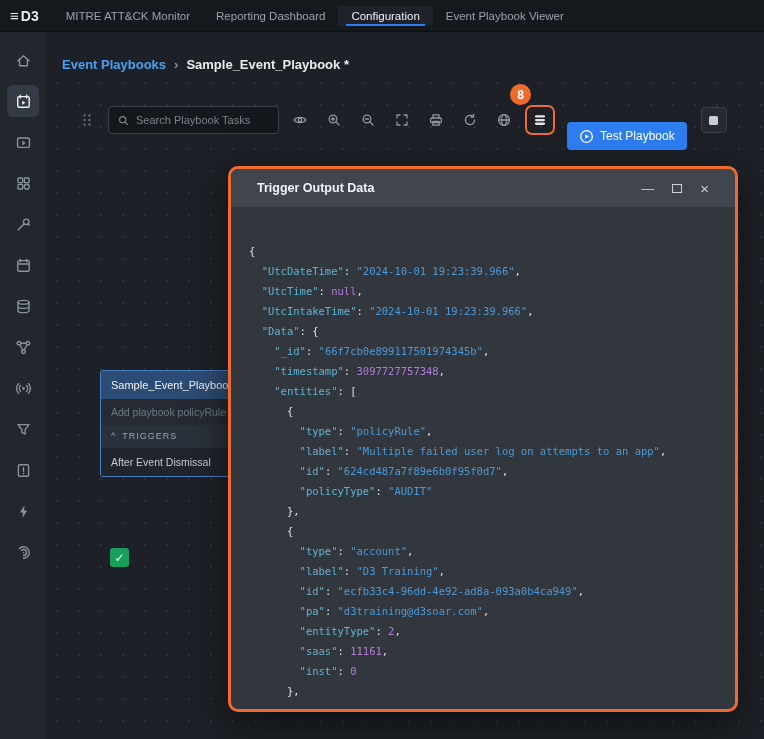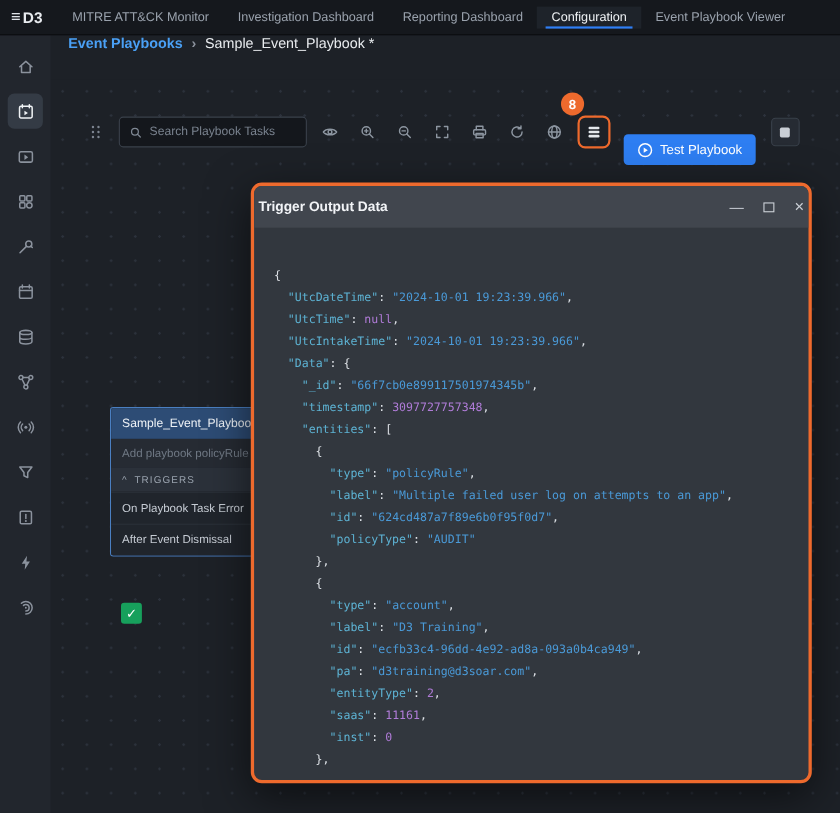--- a/index.html
+++ b/index.html
@@ -22,24 +22,24 @@
   .sidebar { position:absolute; left:0; top:32px; width:46px; height:707px; background:#22262d;
     display:flex; flex-direction:column; align-items:center; padding-top:12px; gap:9px; z-index:25; }
   .side-icon { width:32px; height:32px; border:none; background:transparent; color:#8b929d;
     display:flex; align-items:center; justify-content:center; border-radius:6px; cursor:pointer; }
   .side-icon.active { background:#343b45; color:#f0f3f6; }
   .side-icon svg { width:17px; height:17px; fill:none; stroke:currentColor; stroke-width:1.3;
     stroke-linecap:round; stroke-linejoin:round; }
 
   
   .content { position:absolute; left:46px; top:32px; width:718px; height:707px; }
-  .crumbbar { height:40px; display:flex; align-items:flex-start; padding-left:16px; background:#1d2127; }
+  .crumbbar { height:40px; display:flex; align-items:flex-end; padding-left:16px; background:#1d2127; }
   .crumb-root { color:#4aa0f5; font-size:13px; font-weight:bold; cursor:pointer; }
   .crumb-sep { color:#8b929d; font-size:13px; margin:0 8px; font-weight:bold; }
-  .crumb-cur { color:#e9ecef; font-size:13px; font-weight:normal; }
+  .crumb-cur { color:#e9ecef; font-size:13px; font-weight:bold; }
 
   .canvas { position:absolute; left:0; top:40px; width:718px; height:667px; background:#1d2127;
     background-image:radial-gradient(#2c323c 1px, transparent 1.3px); background-size:22px 22px; }
 
   
   .toolbar { position:absolute; left:28px; top:18px; display:flex; align-items:center; gap:8px; z-index:10; }
   .tool-btn { width:26px; height:26px; border:none; background:transparent; color:#8d96a1;
     display:flex; align-items:center; justify-content:center; cursor:pointer; border-radius:4px; }
   .tool-btn svg { width:16px; height:16px; fill:none; stroke:currentColor; stroke-width:1.3;
     stroke-linecap:round; stroke-linejoin:round; }
@@ -73,21 +73,21 @@
   .node-row { background:#20252c; color:#c5cbd3; font-size:10.5px; padding:8px 10px;
     border-top:1px solid #2b313a; white-space:nowrap; cursor:pointer; }
   .check { position:absolute; left:64px; top:476px; width:19px; height:19px; background:#17a05c;
     border-radius:3px; color:#fff; font-size:12px; display:flex; align-items:center;
     justify-content:center; z-index:5; cursor:pointer; }
 
   
   .modal { position:absolute; left:182px; top:94px; width:510px; height:546px; border:3px solid #ee6a2d;
     border-radius:10px; overflow:hidden; z-index:40; box-shadow:0 12px 40px rgba(0,0,0,.55);
     background:#32373e; }
-  .modal-head { height:38px; background:#41464e; display:flex; align-items:center; padding:0 4px; }
+  .modal-head { height:38px; background:#41464e; display:flex; align-items:center; padding:0 26px; }
   .modal-title { color:#f2f4f7; font-size:12.5px; font-weight:bold; flex:1; }
   .modal-controls { display:flex; align-items:center; gap:18px; color:#ccd1d8; }
   .mc { cursor:pointer; font-size:13px; line-height:1; display:flex; align-items:center; }
   .maxbox { width:10px; height:9px; border:1.5px solid #ccd1d8; display:inline-block; }
   .modal-body { padding:34px 18px 10px 18px; font-family:"DejaVu Sans Mono","Liberation Mono",monospace;
     font-size:10.5px; color:#dde1e6; }
   .code-line { white-space:pre; line-height:20px; }
   .j-key { color:#5db3d4; }
   .j-str { color:#4a9ad8; }
   .j-num { color:#b07cd8; }
@@ -95,21 +95,20 @@
 </style>
 </head>
 <body>
 
 <nav class="topnav">
   <div class="logo">
     <span class="logo-glyph">≡</span>
     <span>D3</span>
   </div>
   <div class="nav-item">MITRE ATT&amp;CK Monitor</div>
-  <div class="nav-item">Investigation Dashboard</div>
   <div class="nav-item">Reporting Dashboard</div>
   <div class="nav-item active">Configuration</div>
   <div class="nav-item">Event Playbook Viewer</div>
 </nav>
 
 <aside class="sidebar">
   <button class="side-icon">
     <svg viewBox="0 0 16 16">
         <path d="M2.8 8.2 8 3.6l5.2 4.6M4.3 7.4V13h7.4V7.4"></path>
       </svg>
@@ -287,21 +286,20 @@
       </button>
     </div>
 
     <div class="node">
       <div class="node-title">Sample_Event_Playbook</div>
       <div class="node-desc">Add playbook policyRule</div>
       <div class="node-sec">
         <span>^</span>
         <span>TRIGGERS</span>
       </div>
-      <div class="node-row">On Playbook Task Error</div>
       <div class="node-row">After Event Dismissal</div>
     </div>
     <div class="check">✓</div>
 
     <div class="modal">
       <div class="modal-head">
         <span class="modal-title">Trigger Output Data</span>
         <span class="modal-controls">
           <span class="mc">—</span>
           <span class="mc">

